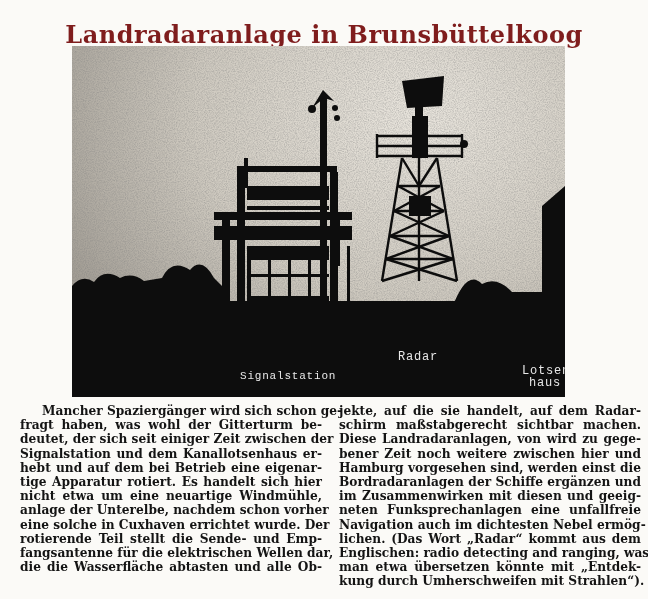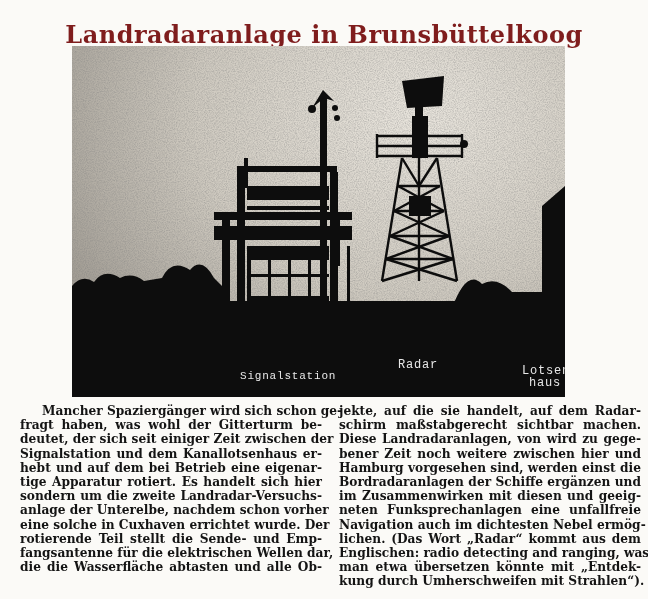--- a/index.html
+++ b/index.html
@@ -161,35 +161,35 @@
         <circle cx="392" cy="98" r="4"></circle>
       </g>
 
       <polygon points="470,160 493,140 493,351 470,351" fill="#0d0d0d"></polygon>
 
       <path d="M0,240 Q10,228 22,236 Q32,222 48,232 Q60,226 72,235 L90,232 Q100,212 118,224 Q130,210 142,232 L150,240 L150,280 L300,280 L300,258 L340,258 L380,262 Q395,222 410,238 Q425,230 440,246 L470,246 L470,351 L0,351 Z" fill="#0d0d0d"></path>
       <rect x="0" y="255" width="493" height="96" fill="#0d0d0d"></rect>
     </svg>
 
     <div class="caption" style="left:168px; top:323px;">Signalstation</div>
-    <div class="caption" style="left:326px; top:312px; font-size:12px;">Radar</div>
+    <div class="caption" style="left:326px; top:304px; font-size:12px;">Radar</div>
     <div class="caption" style="left:450px; top:319px; width:46px; font-size:12px; line-height:12px;">
       <span>Lotsen-</span><br>
       <span>haus</span>
     </div>
   </div>
 
   <div class="col col-left">
     <span class="line indent">Mancher Spaziergänger wird sich schon ge-</span>
     <span class="line">fragt haben, was wohl der Gitterturm be-</span>
     <span class="line">deutet, der sich seit einiger Zeit zwischen der</span>
     <span class="line">Signalstation und dem Kanallotsenhaus er-</span>
     <span class="line">hebt und auf dem bei Betrieb eine eigenar-</span>
     <span class="line">tige Apparatur rotiert. Es handelt sich hier</span>
-    <span class="line">sondern um die zweite Landradar-Versuchs-</span>
+    <span class="line">nicht etwa um eine neuartige Windmühle,</span>
     <span class="line">anlage der Unterelbe, nachdem schon vorher</span>
     <span class="line">eine solche in Cuxhaven errichtet wurde. Der</span>
     <span class="line">rotierende Teil stellt die Sende- und Emp-</span>
     <span class="line">fangsantenne für die elektrischen Wellen dar,</span>
     <span class="line">die die Wasserfläche abtasten und alle Ob-</span>
   </div>
 
   <div class="col col-right">
     <span class="line">jekte, auf die sie handelt, auf dem Radar-</span>
     <span class="line">schirm maßstabgerecht sichtbar machen.</span>

